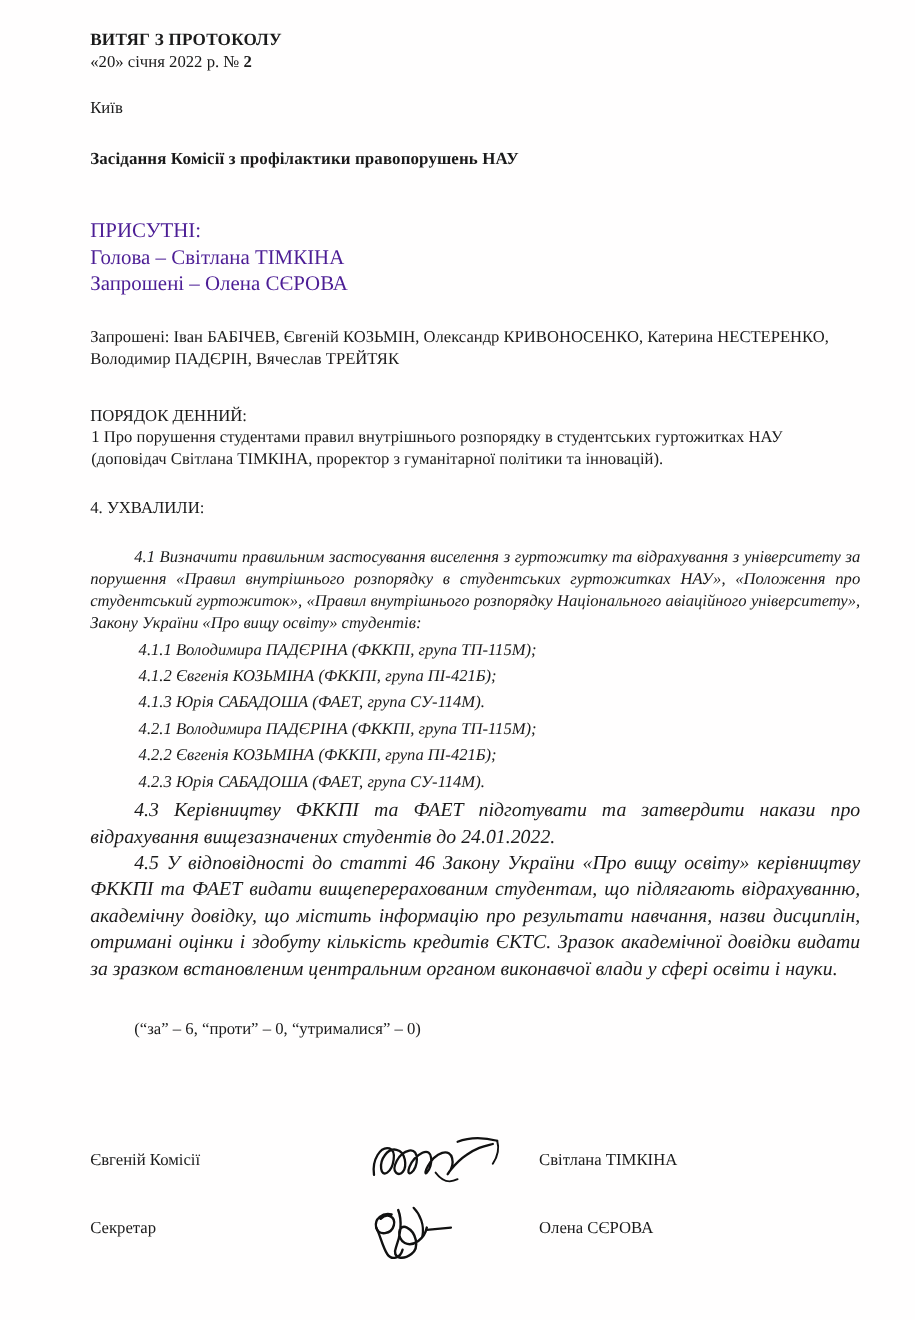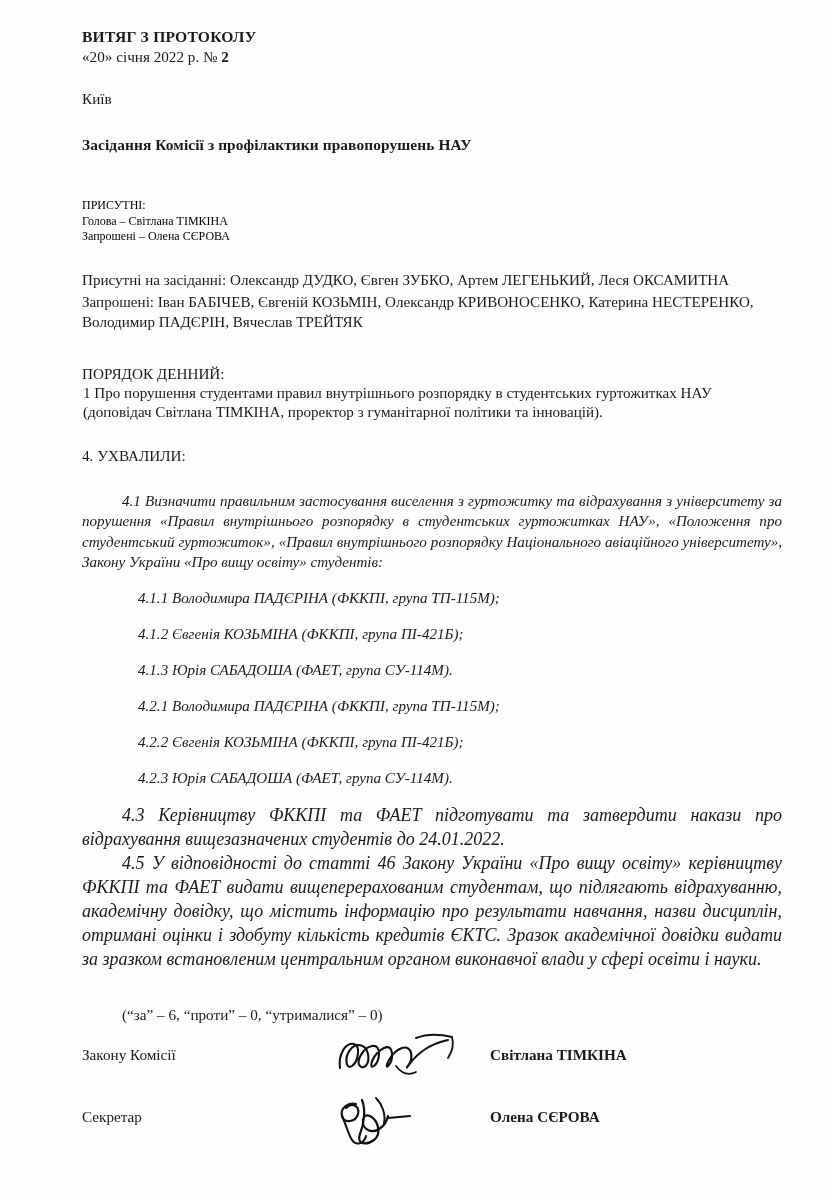--- a/index.html
+++ b/index.html
@@ -25,23 +25,23 @@
   }
   .content {
     position: absolute;
     left: 82px;
     top: 28px;
     width: 700px;
   }
 
   
   .line {
-    font-size: 12px;
+    font-size: 19px;
     line-height: 1.30;
-    color: #000000;
+    color: #4c1d95;
     white-space: pre-wrap;
   }
 
   .org-name {
     font-size: 15.2px;
     margin-bottom: 22px;
   }
   .doc-title {
     font-size: 15.6px;
     font-weight: bold;
@@ -89,21 +89,21 @@
 
   .body-block { margin-top: 26px; font-style: italic; }
   .body-block p.just {
     margin: 0;
     font-size: 15.1px;
     line-height: 1.33;
     text-align: justify;
     text-indent: 40px;
   }
   .body-block p.sub {
-    margin: 16px;
+    margin: 4px;
     font-size: 15.1px;
     line-height: 1.33;
     padding-left: 40px;
     text-indent: 0;
   }
   .body-block p.flow {
     margin: 0;
     font-size: 18px;
     line-height: 1.33;
     text-align: justify;
@@ -131,21 +131,20 @@
     position: absolute;
     left: 0;
     top: 6px;
     font-size: 15.2px;
   }
   .sig-name {
     position: absolute;
     left: 408px;
     top: 6px;
     font-size: 15.2px;
-    font-weight: bold;
   }
   .sig-mark {
     position: absolute;
     left: 250px;
     top: -12px;
     width: 150px;
     height: 60px;
   }
   .sig-mark svg { display: block; }
 </style>
@@ -166,21 +165,20 @@
 
     <div class="meeting-title">Засідання Комісії з профілактики правопорушень НАУ</div>
 
     <div class="present-block">
       <div class="line">ПРИСУТНІ:</div>
       <div class="line">Голова – Світлана ТІМКІНА</div>
       <div class="line">Запрошені – Олена СЄРОВА</div>
     </div>
 
     <div class="attendees-block">
-      <p>Присутні на засіданні: Олександр ДУДКО, Євген ЗУБКО, Артем ЛЕГЕНЬКИЙ, Леся ОКСАМИТНА</p>
       <p>Запрошені: Іван БАБІЧЕВ, Євгеній КОЗЬМІН, Олександр КРИВОНОСЕНКО, Катерина НЕСТЕРЕНКО, Володимир ПАДЄРІН, Вячеслав ТРЕЙТЯК</p>
     </div>
 
     <div class="agenda-block">
       <div class="heading">ПОРЯДОК ДЕННИЙ:</div>
       <p>1  Про порушення студентами правил внутрішнього розпорядку в студентських гуртожитках НАУ (доповідач Світлана ТІМКІНА, проректор з гуманітарної політики та інновацій).</p>
     </div>
 
     <div class="resolved-heading">4. УХВАЛИЛИ:</div>
 
@@ -201,21 +199,21 @@
       <p class="flow">4.5 У відповідності до статті 46 Закону України «Про вищу освіту» керівництву ФККПІ та ФАЕТ видати вищеперерахованим студентам, що підлягають відрахуванню, академічну довідку, що містить інформацію про результати навчання, назви дисциплін, отримані оцінки і здобуту кількість кредитів ЄКТС. Зразок академічної довідки видати за зразком встановленим центральним органом виконавчої влади у сфері освіти і науки.</p>
     </div>
 
     <div class="vote-line">(“за” – 6, “проти” – 0, “утрималися” – 0)</div>
 
   </div>
 
   <div class="signatures">
 
     <div class="sig-row">
-      <div class="sig-role">Закону Комісії</div>
+      <div class="sig-role">Євгеній Комісії</div>
       <div class="sig-mark">
         <svg width="150" height="60" viewBox="0 0 150 60" fill="none" xmlns="http://www.w3.org/2000/svg">
           <path d="M8 40 C6 26 14 14 22 16 C29 18 26 34 20 38 C14 42 12 30 18 22
                    C24 14 34 16 36 26 C38 36 32 42 28 38 C24 34 30 20 40 18
                    C50 16 48 34 42 38 C36 42 40 26 52 20 C62 15 62 32 56 38
                    C52 42 58 24 70 20 C80 17 82 30 76 38 C72 44 80 30 92 22
                    C102 15 108 14 116 12" stroke="#111111" stroke-width="2.1" stroke-linecap="round" stroke-linejoin="round"></path>
           <path d="M84 10 C94 6 108 6 120 9" stroke="#111111" stroke-width="2" stroke-linecap="round"></path>
           <path d="M120 9 C122 16 120 24 116 30" stroke="#111111" stroke-width="1.8" stroke-linecap="round"></path>
           <path d="M64 38 C70 46 76 48 84 44" stroke="#111111" stroke-width="1.7" stroke-linecap="round"></path>

